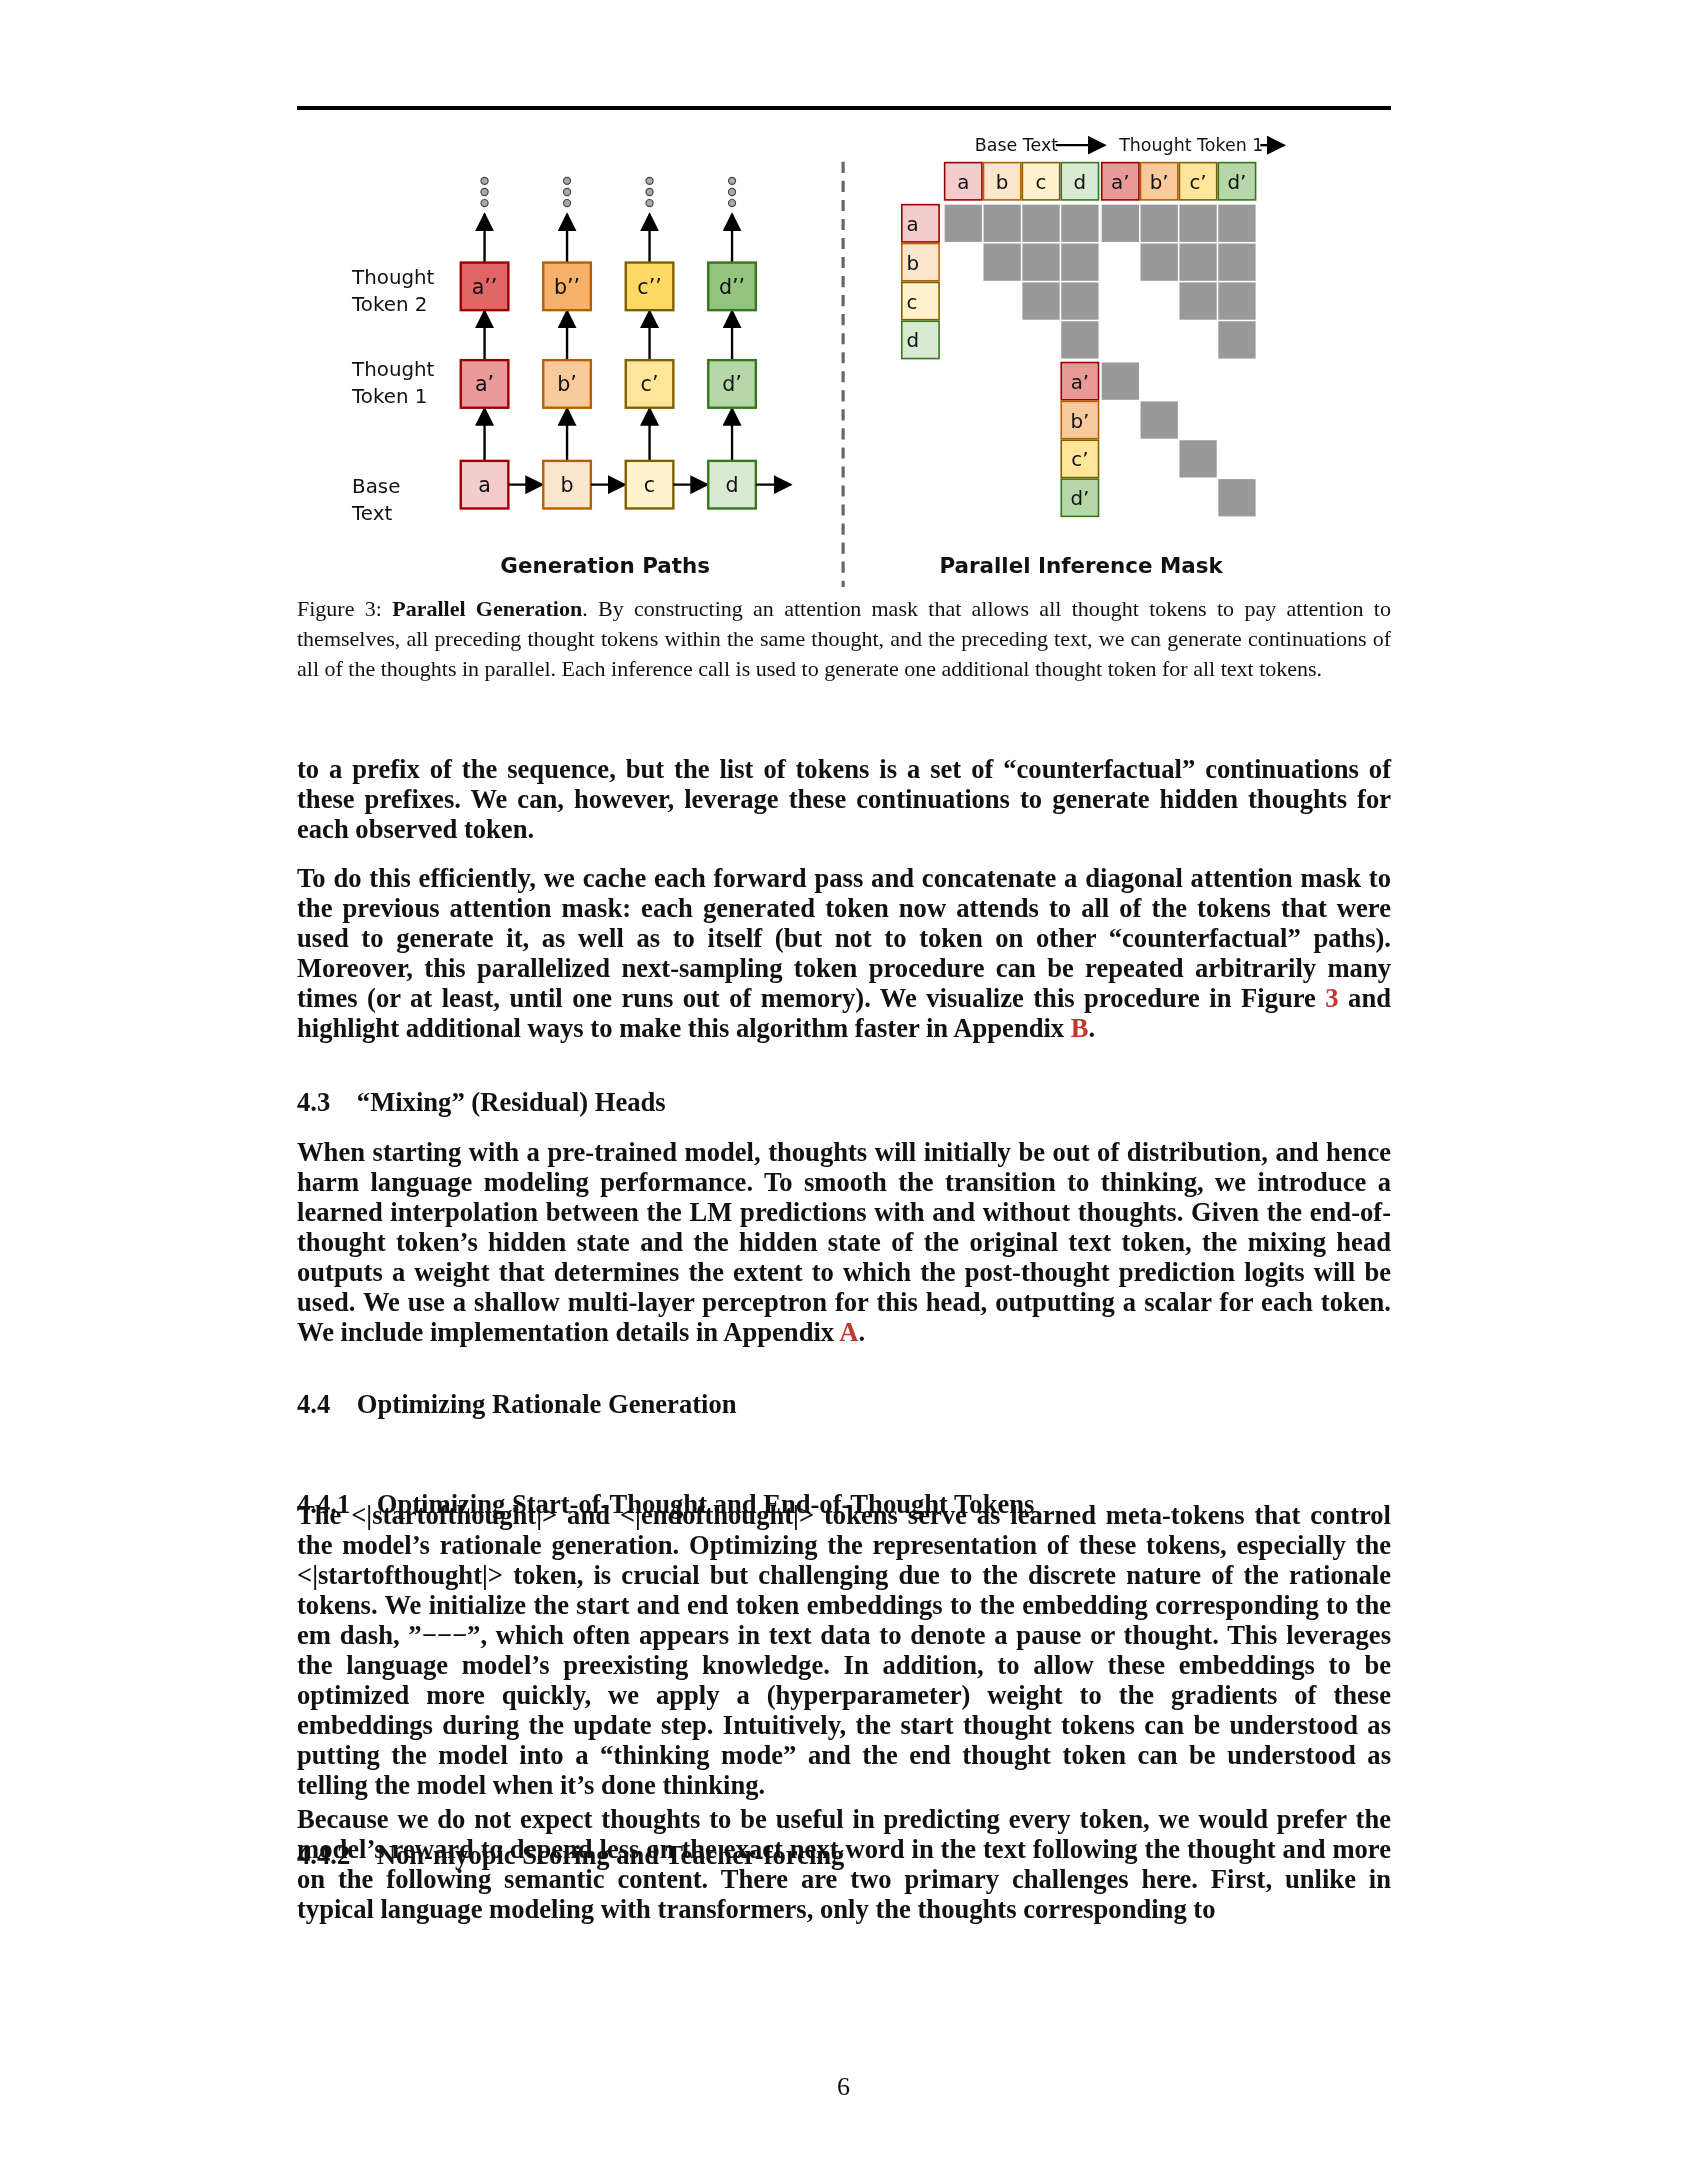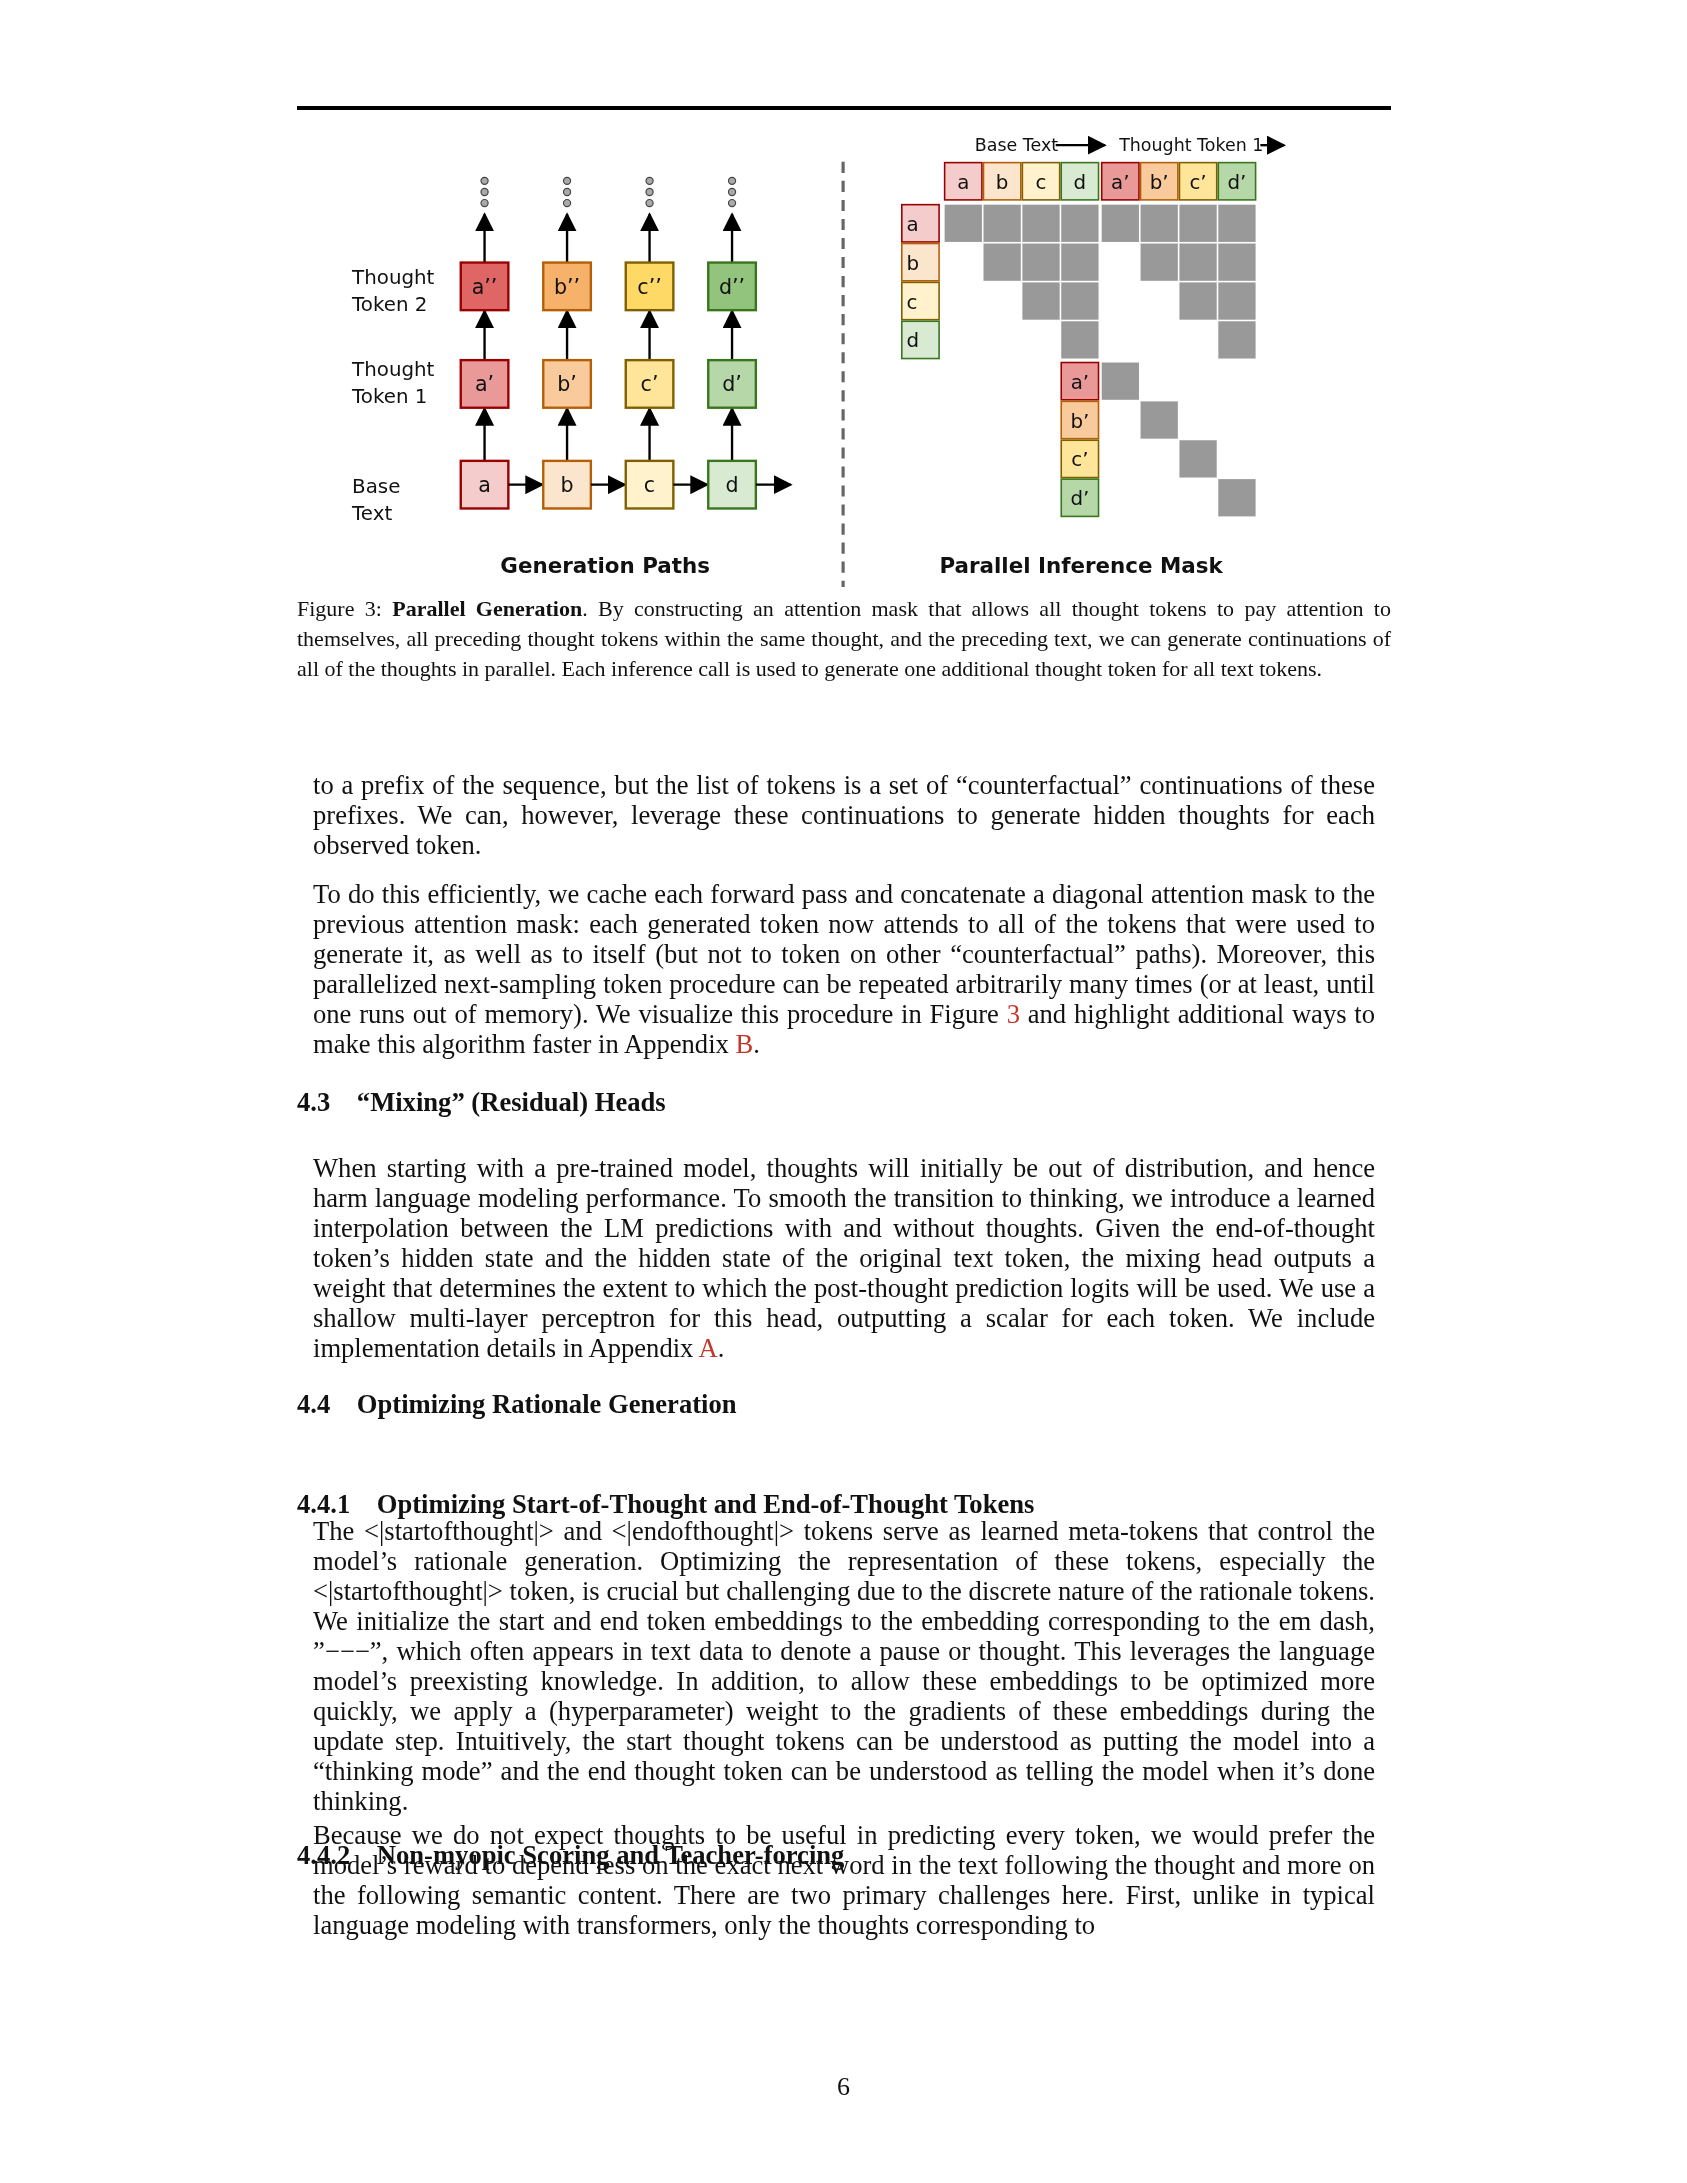--- a/index.html
+++ b/index.html
@@ -4,21 +4,21 @@
 <style>
   html, body { margin: 0; padding: 0; background: #ffffff; }
   body { width: 1687px; height: 2183px; position: relative; overflow: hidden; }
   .serif { font-family: "Liberation Serif", "DejaVu Serif", serif; color: #111; }
   .sans { font-family: "DejaVu Sans", "Liberation Sans", sans-serif; color: #111; }
   .rule { position: absolute; left: 297px; top: 106px; width: 1094px; height: 4px; background: #000; }
   #figure { position: absolute; left: 0; top: 0; width: 1687px; height: 587px; }
   .caption { position: absolute; left: 297px; top: 594px; width: 1094px; font-size: 22px; line-height: 30px; text-align: justify; }
   .caption b { font-weight: bold; }
   .body-text { position: absolute; left: 297px; width: 1094px; font-size: 26.6px; line-height: 30px; text-align: justify; }
-  .body-text p { margin: 16px; }
+  .body-text p { margin: 0; font-weight: bold; }
   .h { position: absolute; left: 297px; font-size: 26.6px; font-weight: bold; line-height: 30px; white-space: pre; }
   .ref { color: #c0392b; }
   .pagenum { position: absolute; left: 0; width: 1687px; top: 2072px; text-align: center; font-size: 26px; }
 </style>
 </head>
 <body>
 
 <div class="rule"></div>
 
 <svg id="figure" xmlns="http://www.w3.org/2000/svg" width="1687" height="587" viewBox="0 0 2125 740">

